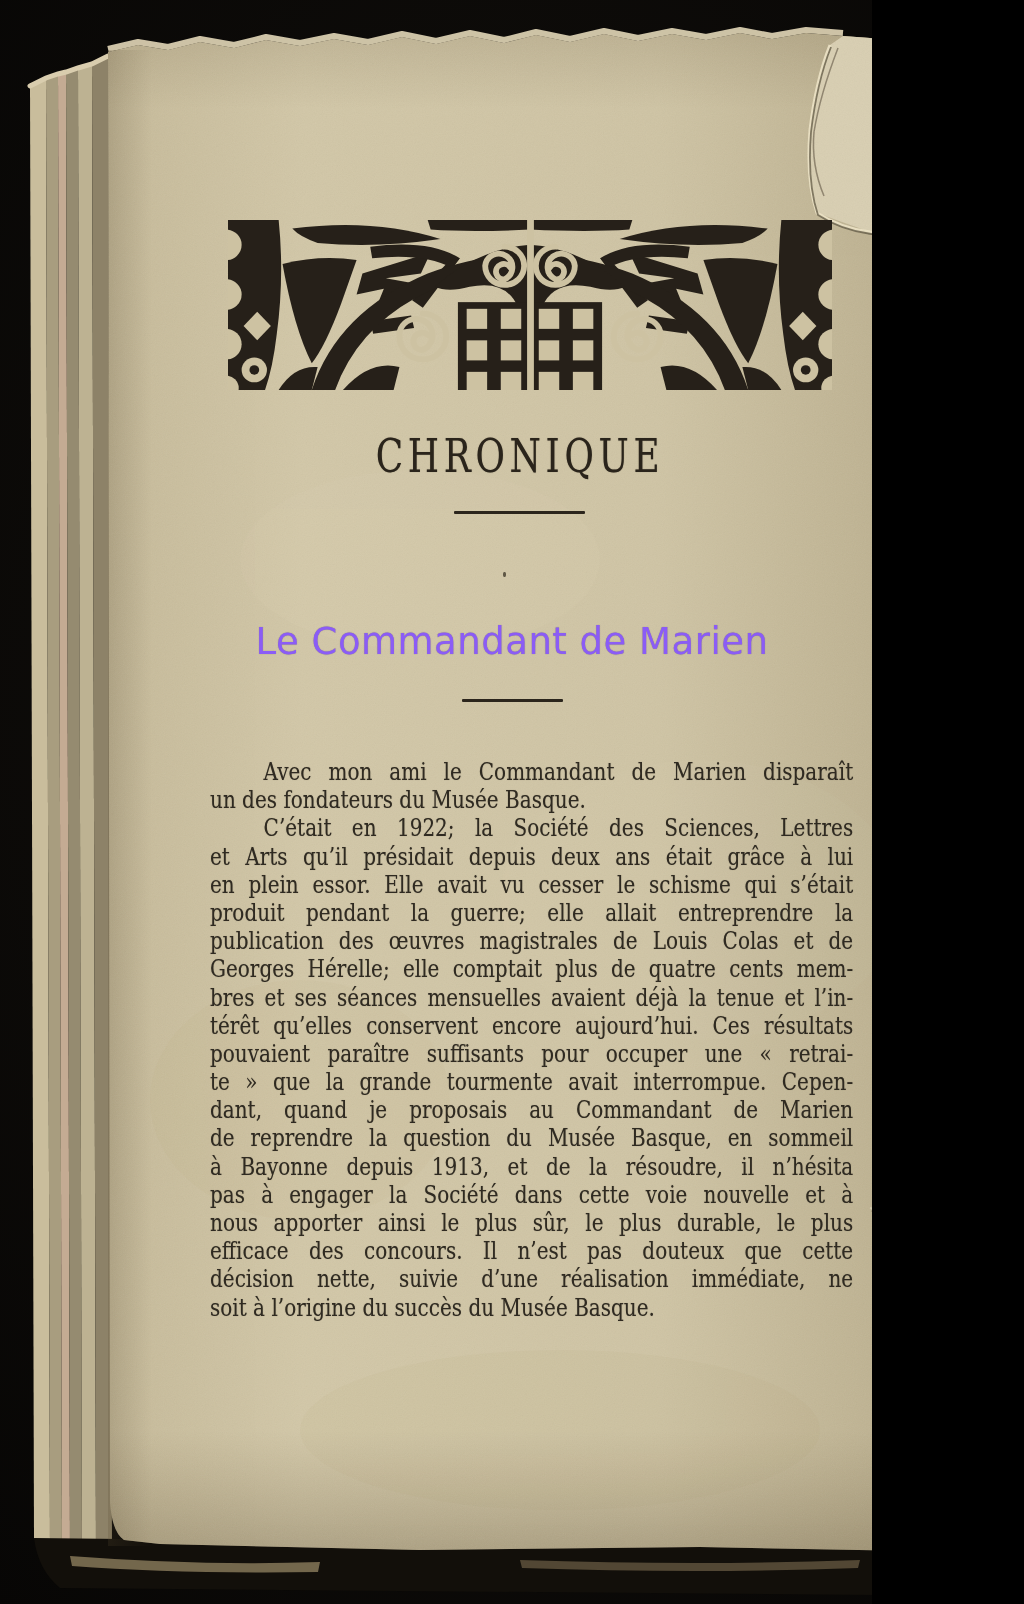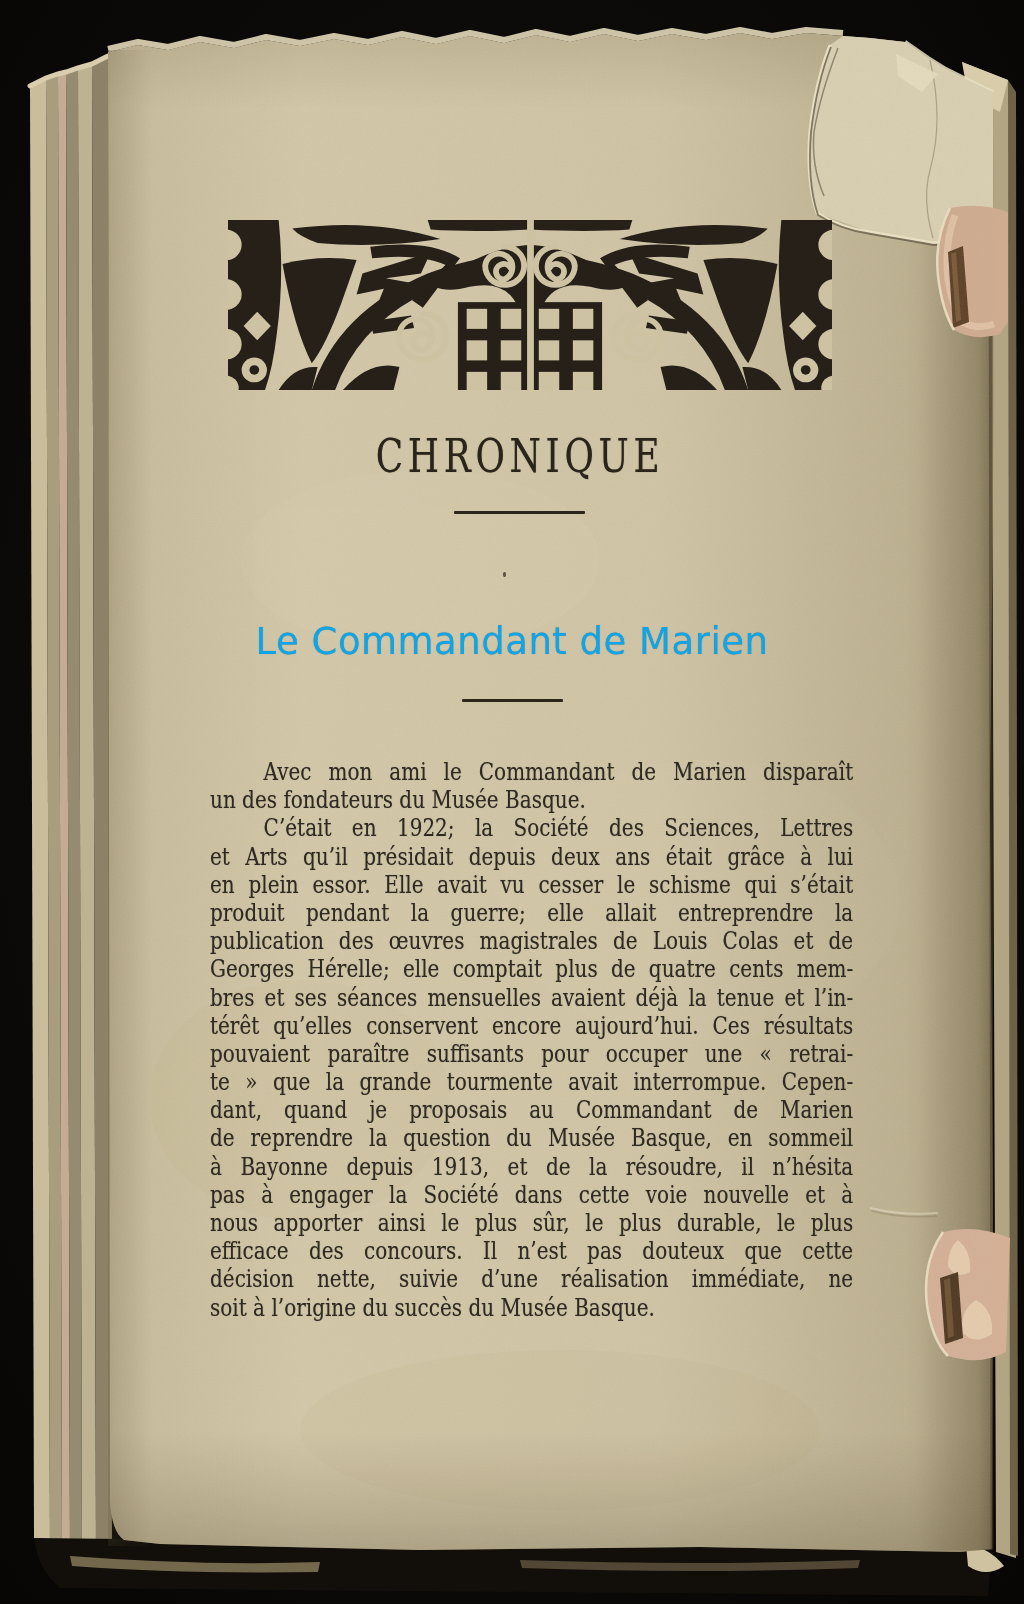--- a/index.html
+++ b/index.html
@@ -1,37 +1,37 @@
 <!DOCTYPE html>
 <html><head>
 <meta charset="utf-8">
 <style>
   html,body{margin:0;padding:0;background:#000;}
   .stage{
-    position:relative;width:1024px;height:1604px;overflow:hidden;
+    position:relative;width:872px;height:1604px;overflow:hidden;
     background:#0b0a08;
     font-family:"DejaVu Serif", serif;
   }
   .backdrop{position:absolute;left:0;top:0;width:1024px;height:1604px;}
   .ornament{position:absolute;left:228px;top:220px;width:604px;height:170px;}
   .section-title{
     position:absolute;left:218px;top:433px;width:604px;
     text-align:center;font-family:"DejaVu Serif",serif;
     font-size:46px;letter-spacing:6px;color:#2a241b;line-height:1;
     transform:scaleX(0.78);transform-origin:center top;
     text-shadow:0 0 1px rgba(42,36,27,.45);
   }
   .rule{position:absolute;background:#2b251c;border-radius:1px;}
   .rule-1{left:454px;top:511px;width:131px;height:3px;}
   .rule-2{left:462px;top:699px;width:101px;height:3px;}
   .printers-dot{position:absolute;left:503px;top:572px;width:3px;height:5px;background:#3a3326;border-radius:40%;opacity:.75;}
   .article-title{
     position:absolute;left:202px;top:623px;width:620px;
     text-align:center;font-family:"DejaVu Sans",sans-serif;
-    font-size:37px;letter-spacing:0.5px;color:#0ea5e9;line-height:1;
+    font-size:37px;letter-spacing:0.5px;color:#8b5cf6;line-height:1;
     text-shadow:0 0 1px rgba(43,38,29,.4);
   }
   .article-body{
     position:absolute;left:210px;top:758px;width:804px;
     transform:scaleX(0.8);transform-origin:left top;
     color:#2f2a21;font-size:25px;line-height:28.2px;
     text-shadow:0 0 1px rgba(47,42,33,.35);
   }
   .paragraph{margin:0;}
   .line{text-align:justify;text-align-last:justify;height:28.2px;overflow:visible;}

